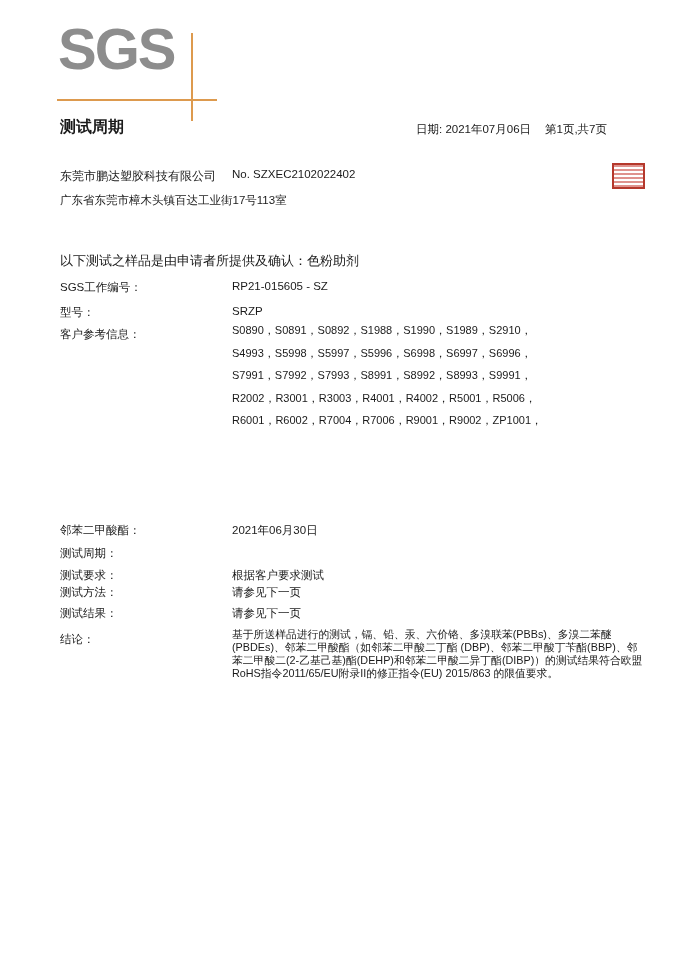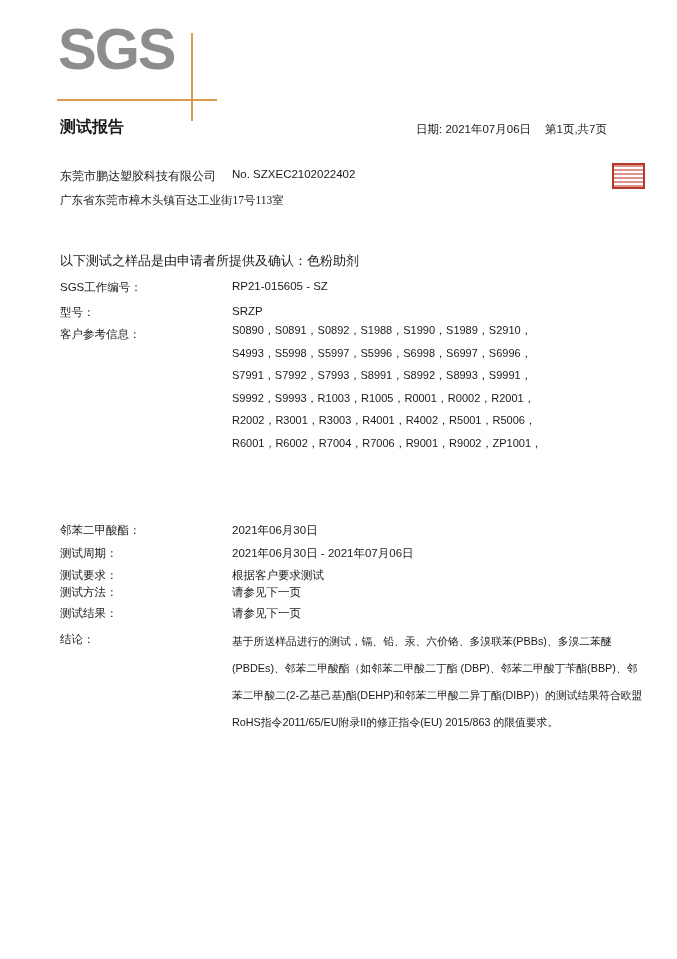--- a/index.html
+++ b/index.html
@@ -9,30 +9,30 @@
   .logo{position:absolute;left:58px;top:20px;font-size:58px;font-weight:700;
         color:#8d8d8d;letter-spacing:-2px;line-height:1;}
   .logo-hline{position:absolute;left:57px;top:99px;width:160px;height:2px;background:#dd9a4e;}
   .logo-vline{position:absolute;left:191px;top:33px;width:2px;height:88px;background:#dd9a4e;}
   .title{position:absolute;left:60px;top:117px;font-size:16px;font-weight:700;}
   .report-no{position:absolute;left:232px;top:122px;font-size:11.5px;margin-top:46px;}
   .hdr-date{position:absolute;left:416px;top:122px;font-size:11.5px;}
   .hdr-page{position:absolute;left:545px;top:122px;font-size:11.5px;}
   
   .company{position:absolute;left:60px;top:168px;font-size:12px;}
-  .address{position:absolute;left:60px;top:193px;font-size:11.5px;font-family:Liberation Serif, serif;}
+  .address{position:absolute;left:60px;top:193px;font-size:11.5px;}
   .red-mark{position:absolute;left:612px;top:163px;width:29px;height:22px;
             border:2px solid #b5382c;
             background:repeating-linear-gradient(0deg, rgba(196,57,48,.55) 0 2px, rgba(255,255,255,.1) 2px 4px);}
   
   .intro{position:absolute;left:60px;top:252px;font-size:13px;}
   .lbl{position:absolute;left:60px;font-size:11.5px;}
   .val{position:absolute;left:232px;font-size:11.5px;}
   .ref-lines{position:absolute;left:232px;top:319px;font-size:11px;line-height:22.5px;}
-  .conclusion{position:absolute;left:232px;top:628px;width:412px;font-size:10.8px;line-height:27px;}
+  .conclusion{position:absolute;left:232px;top:628px;width:412px;font-size:10.8px;line-height:13px;}
   
   .fineprint{position:absolute;left:183px;top:836px;width:492px;font-size:6.2px;line-height:6.9px;
              text-align:justify;color:#222;}
   .attention{position:absolute;left:183px;top:905px;width:492px;font-size:6.4px;line-height:7px;
              font-weight:700;color:#e2421f;}
   .addr-block{position:absolute;left:186px;top:919px;width:486px;border-left:2px solid #e09a50;
               padding-left:5px;color:#222;}
   .addr-block div{font-size:6.3px;line-height:9px;white-space:nowrap;overflow:hidden;}
   .bottom-rule{position:absolute;left:28px;top:938px;width:649px;height:2px;background:#e09a50;}
   .member{position:absolute;right:32px;top:944px;font-size:8.5px;color:#222;}
@@ -44,21 +44,21 @@
   .stamp-en{font-size:6.3px;font-weight:700;fill:#c5453a;}
 </style>
 </head>
 <body>
 
 <div class="page">
 
   <div class="logo">SGS</div>
   <div class="logo-hline"></div>
   <div class="logo-vline"></div>
-  <div class="title">测试报告</div>
+  <div class="title">测试周期</div>
   <div class="report-no">No. SZXEC2102022402</div>
   <div class="hdr-date">日期: 2021年07月06日</div>
   <div class="hdr-page">第1页,共7页</div>
 
   <div class="company">东莞市鹏达塑胶科技有限公司</div>
   <div class="address">广东省东莞市樟木头镇百达工业街17号113室</div>
   <div class="red-mark"></div>
 
   <div class="intro">以下测试之样品是由申请者所提供及确认：色粉助剂</div>
 
@@ -66,30 +66,28 @@
   <div class="val" style="top:280px">RP21-015605 - SZ</div>
 
   <div class="lbl" style="top:305px">型号：</div>
   <div class="val" style="top:305px">SRZP</div>
 
   <div class="lbl" style="top:327px">客户参考信息：</div>
   <div class="ref-lines" id="ref-lines">
       <div>S0890，S0891，S0892，S1988，S1990，S1989，S2910，</div>
       <div>S4993，S5998，S5997，S5996，S6998，S6997，S6996，</div>
       <div>S7991，S7992，S7993，S8991，S8992，S8993，S9991，</div>
-      <div>S9992，S9993，R1003，R1005，R0001，R0002，R2001，</div>
       <div>R2002，R3001，R3003，R4001，R4002，R5001，R5006，</div>
       <div>R6001，R6002，R7004，R7006，R9001，R9002，ZP1001，</div>
     </div>
 
   <div class="lbl" style="top:523px">邻苯二甲酸酯：</div>
   <div class="val" style="top:523px">2021年06月30日</div>
 
   <div class="lbl" style="top:546px">测试周期：</div>
-  <div class="val" style="top:546px">2021年06月30日 - 2021年07月06日</div>
 
   <div class="lbl" style="top:568px">测试要求：</div>
   <div class="val" style="top:568px">根据客户要求测试</div>
 
   <div class="lbl" style="top:585px">测试方法：</div>
   <div class="val" style="top:585px">请参见下一页</div>
 
   <div class="lbl" style="top:606px">测试结果：</div>
   <div class="val" style="top:606px">请参见下一页</div>
 

